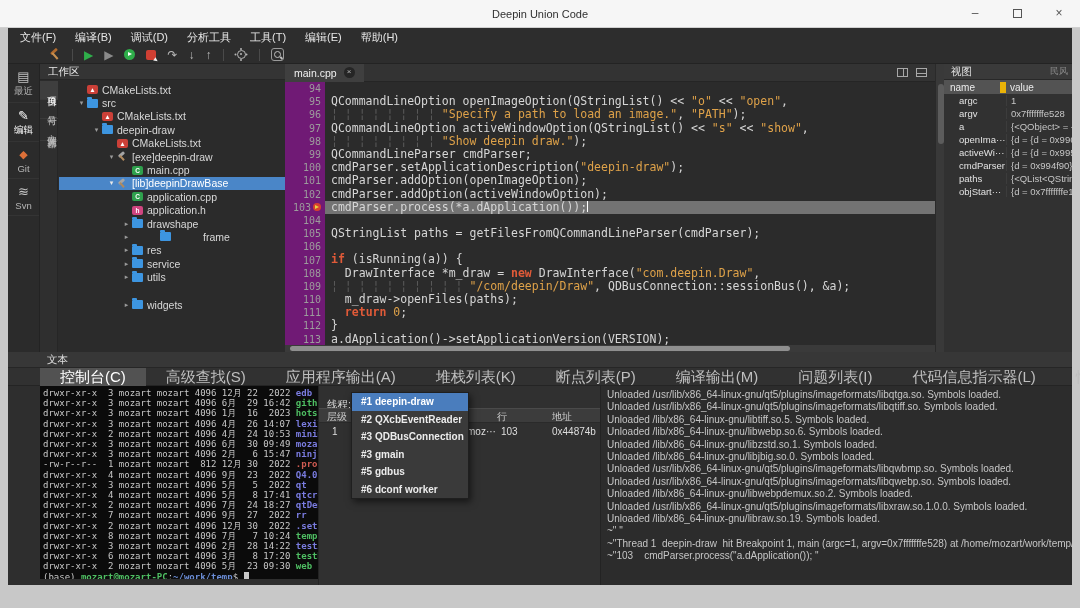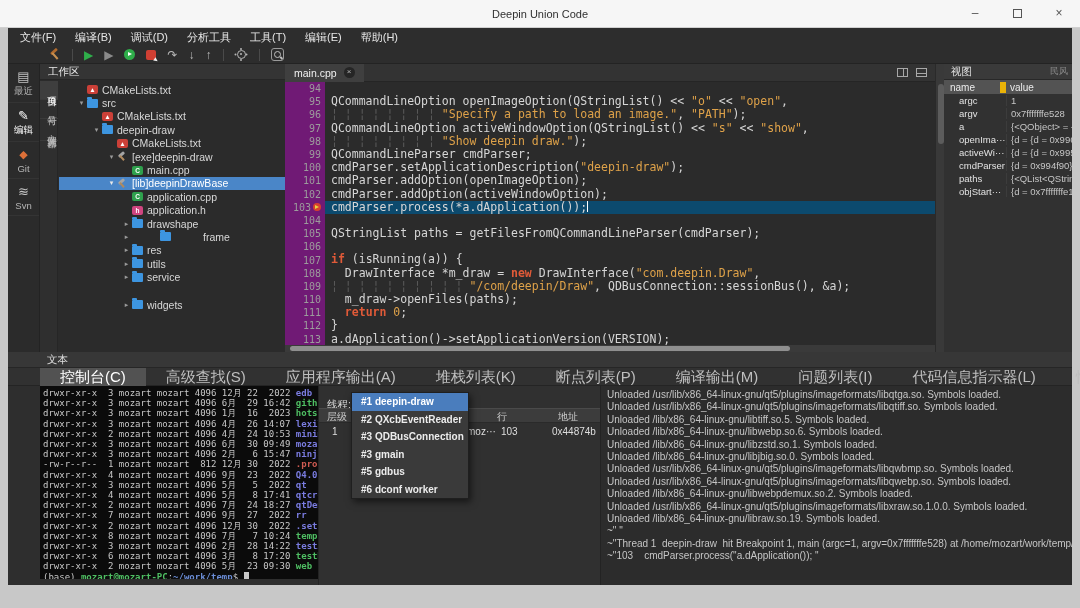--- a/index.html
+++ b/index.html
@@ -77,21 +77,21 @@
   .e-sp{flex:1}
   .splitic{width:11px;height:9px;border:1px solid #a8a8a8;margin-right:8px;position:relative}
   .splitic.v::after{content:"";position:absolute;left:4.5px;top:0;bottom:0;width:1px;background:#a8a8a8}
   .splitic.h::after{content:"";position:absolute;top:3.5px;left:0;right:0;height:1px;background:#a8a8a8}
   .e-body{position:absolute;left:0;top:18px;right:0;bottom:7px;overflow:hidden}
   .line{display:flex;height:13.2px}
   .gut{width:40px;flex:none;background:#701a75;color:#9c9c9c;font-size:10px;font-family:"DejaVu Sans Mono",monospace;display:flex;justify-content:flex-end;align-items:center;padding-right:4px;gap:2px}
   .bp{width:8px;height:8px;border-radius:50%;background:#d8402f;position:relative;flex:none}
   .bp::after{content:"";position:absolute;left:2px;top:1.5px;border-left:4px solid #e8d440;border-top:2.5px solid transparent;border-bottom:2.5px solid transparent}
   .ct{flex:1;font-family:"DejaVu Sans Mono",monospace;font-size:11.5px;line-height:13.2px;white-space:pre;padding-left:6px;overflow:hidden}
-  .line.cur .ct{background:#0c4a6e}
+  .line.cur .ct{background:#737373}
   .sg-p{color:#d6d6d6}
   .sg-k{color:#e05a38;font-weight:bold}
   .sg-s{color:#dfa249}
   .sg-n{color:#dfa249}
   .sg-g{color:#5c5c5c}
   .caret{display:inline-block;width:1px;height:11px;background:#fff;vertical-align:-1px}
   .e-hscroll{position:absolute;left:0;right:0;bottom:0;height:7px;background:#3a3a3a}
   .e-hthumb{position:absolute;left:5px;top:1px;width:500px;height:5px;background:#8f8f8f;border-radius:3px}
 
   .scrollstrip{position:absolute;left:927px;top:0;width:9px;height:288px;background:#393939;border-left:1px solid #2a2a2a}
@@ -122,21 +122,21 @@
   .t-cur{background:#c8c8c8;color:#0b0b0b}
 
   .threads{position:absolute;left:310px;top:0;width:282px;height:199px;background:#303030;border-left:1px solid #232323;overflow:hidden}
   .th-label{position:absolute;left:8px;top:12px;font-size:10.5px;color:#dcdcdc}
   .dropdown{position:absolute;left:32px;top:6px;width:118px;background:#3a3a3a;border:1px solid #1f1f1f;box-shadow:2px 3px 7px rgba(0,0,0,.55);z-index:5}
   .ditem{height:17.5px;line-height:17.5px;padding-left:9px;font-size:10px;font-weight:bold;color:#ececec;white-space:nowrap}
   .ditem.sel{background:#4a7dbd;color:#fff}
   .stk-h{position:absolute;left:0;right:0;top:22px;height:15px;background:#3c3c3c;border-top:1px solid #4a4a4a;border-bottom:1px solid #2a2a2a;font-size:10px;color:#cccccc}
   .stk-h span,.stk-r span{position:absolute;top:1px;white-space:nowrap}
   .stk-r{position:absolute;left:0;right:0;top:39px;height:14px;font-size:10px;color:#dedede}
-  .sh1{left:8px}.sh2{left:178px}.sh3{left:239px}
+  .sh1{left:8px}.sh2{left:178px}.sh3{left:233px}
   .sr1{left:13px}.sr2{left:148px}.sr3{left:182px}.sr4{left:233px}
 
   .log{position:absolute;left:592px;top:0;width:472px;height:199px;background:#2c2c2c;border-left:1px solid #232323;padding:3px 0 0 6px;font-size:10px;line-height:12.4px;color:#c6c6c6;overflow:hidden;white-space:pre}
 </style>
 </head>
 <body>
 
 <div class="titlebar">
   <div class="tb-title">Deepin Union Code</div>
   <div class="tb-controls">
@@ -273,26 +273,26 @@
               <span class="tlabel">frame</span>
             </div>
             <div class="trow" style="padding-left: 63px;">
               <span class="tarrow">▸</span>
               <span class="tic folder"></span>
               <span class="tlabel">res</span>
             </div>
             <div class="trow" style="padding-left: 63px;">
               <span class="tarrow">▸</span>
               <span class="tic folder"></span>
+              <span class="tlabel">service</span>
+            </div>
+            <div class="trow" style="padding-left: 63px;">
+              <span class="tarrow">▸</span>
+              <span class="tic folder"></span>
               <span class="tlabel">utils</span>
-            </div>
-            <div class="trow" style="padding-left: 63px;">
-              <span class="tarrow">▸</span>
-              <span class="tic folder"></span>
-              <span class="tlabel">service</span>
             </div>
             <div class="trow" style="padding-left: 63px; margin-top: 14px;">
               <span class="tarrow">▸</span>
               <span class="tic folder"></span>
               <span class="tlabel">widgets</span>
             </div>
           </div>
       </div>
     </div>
 

